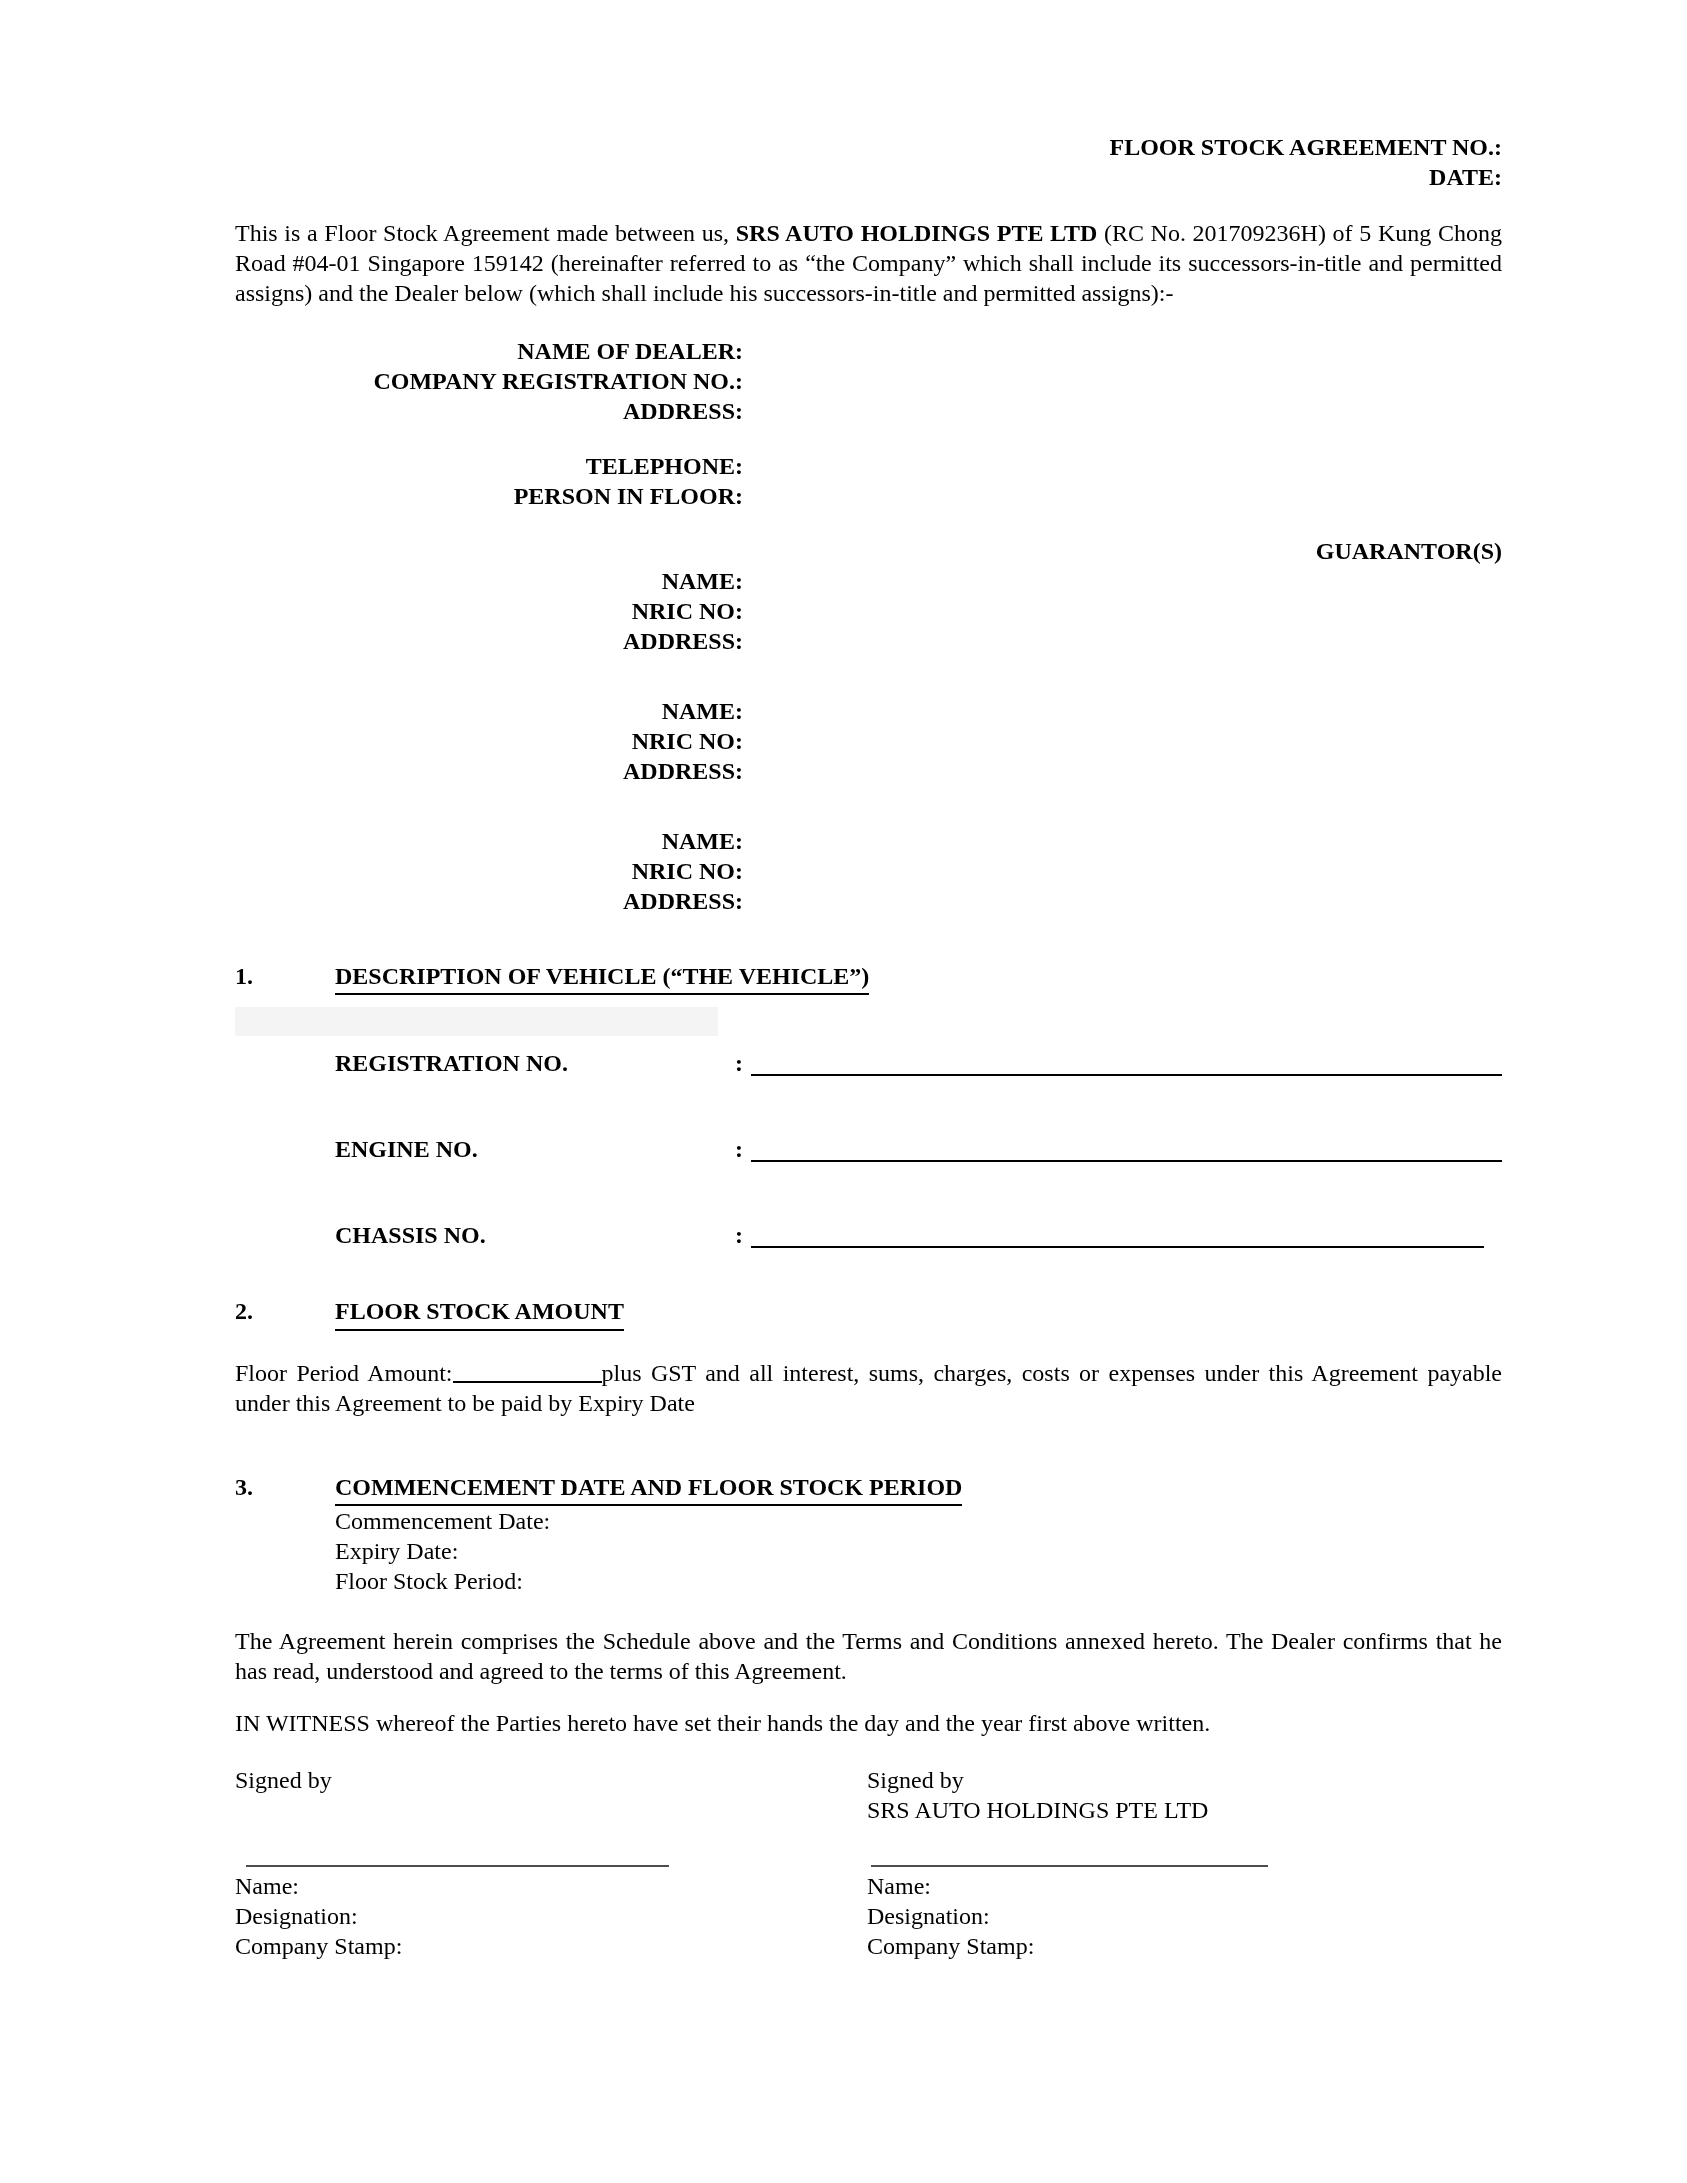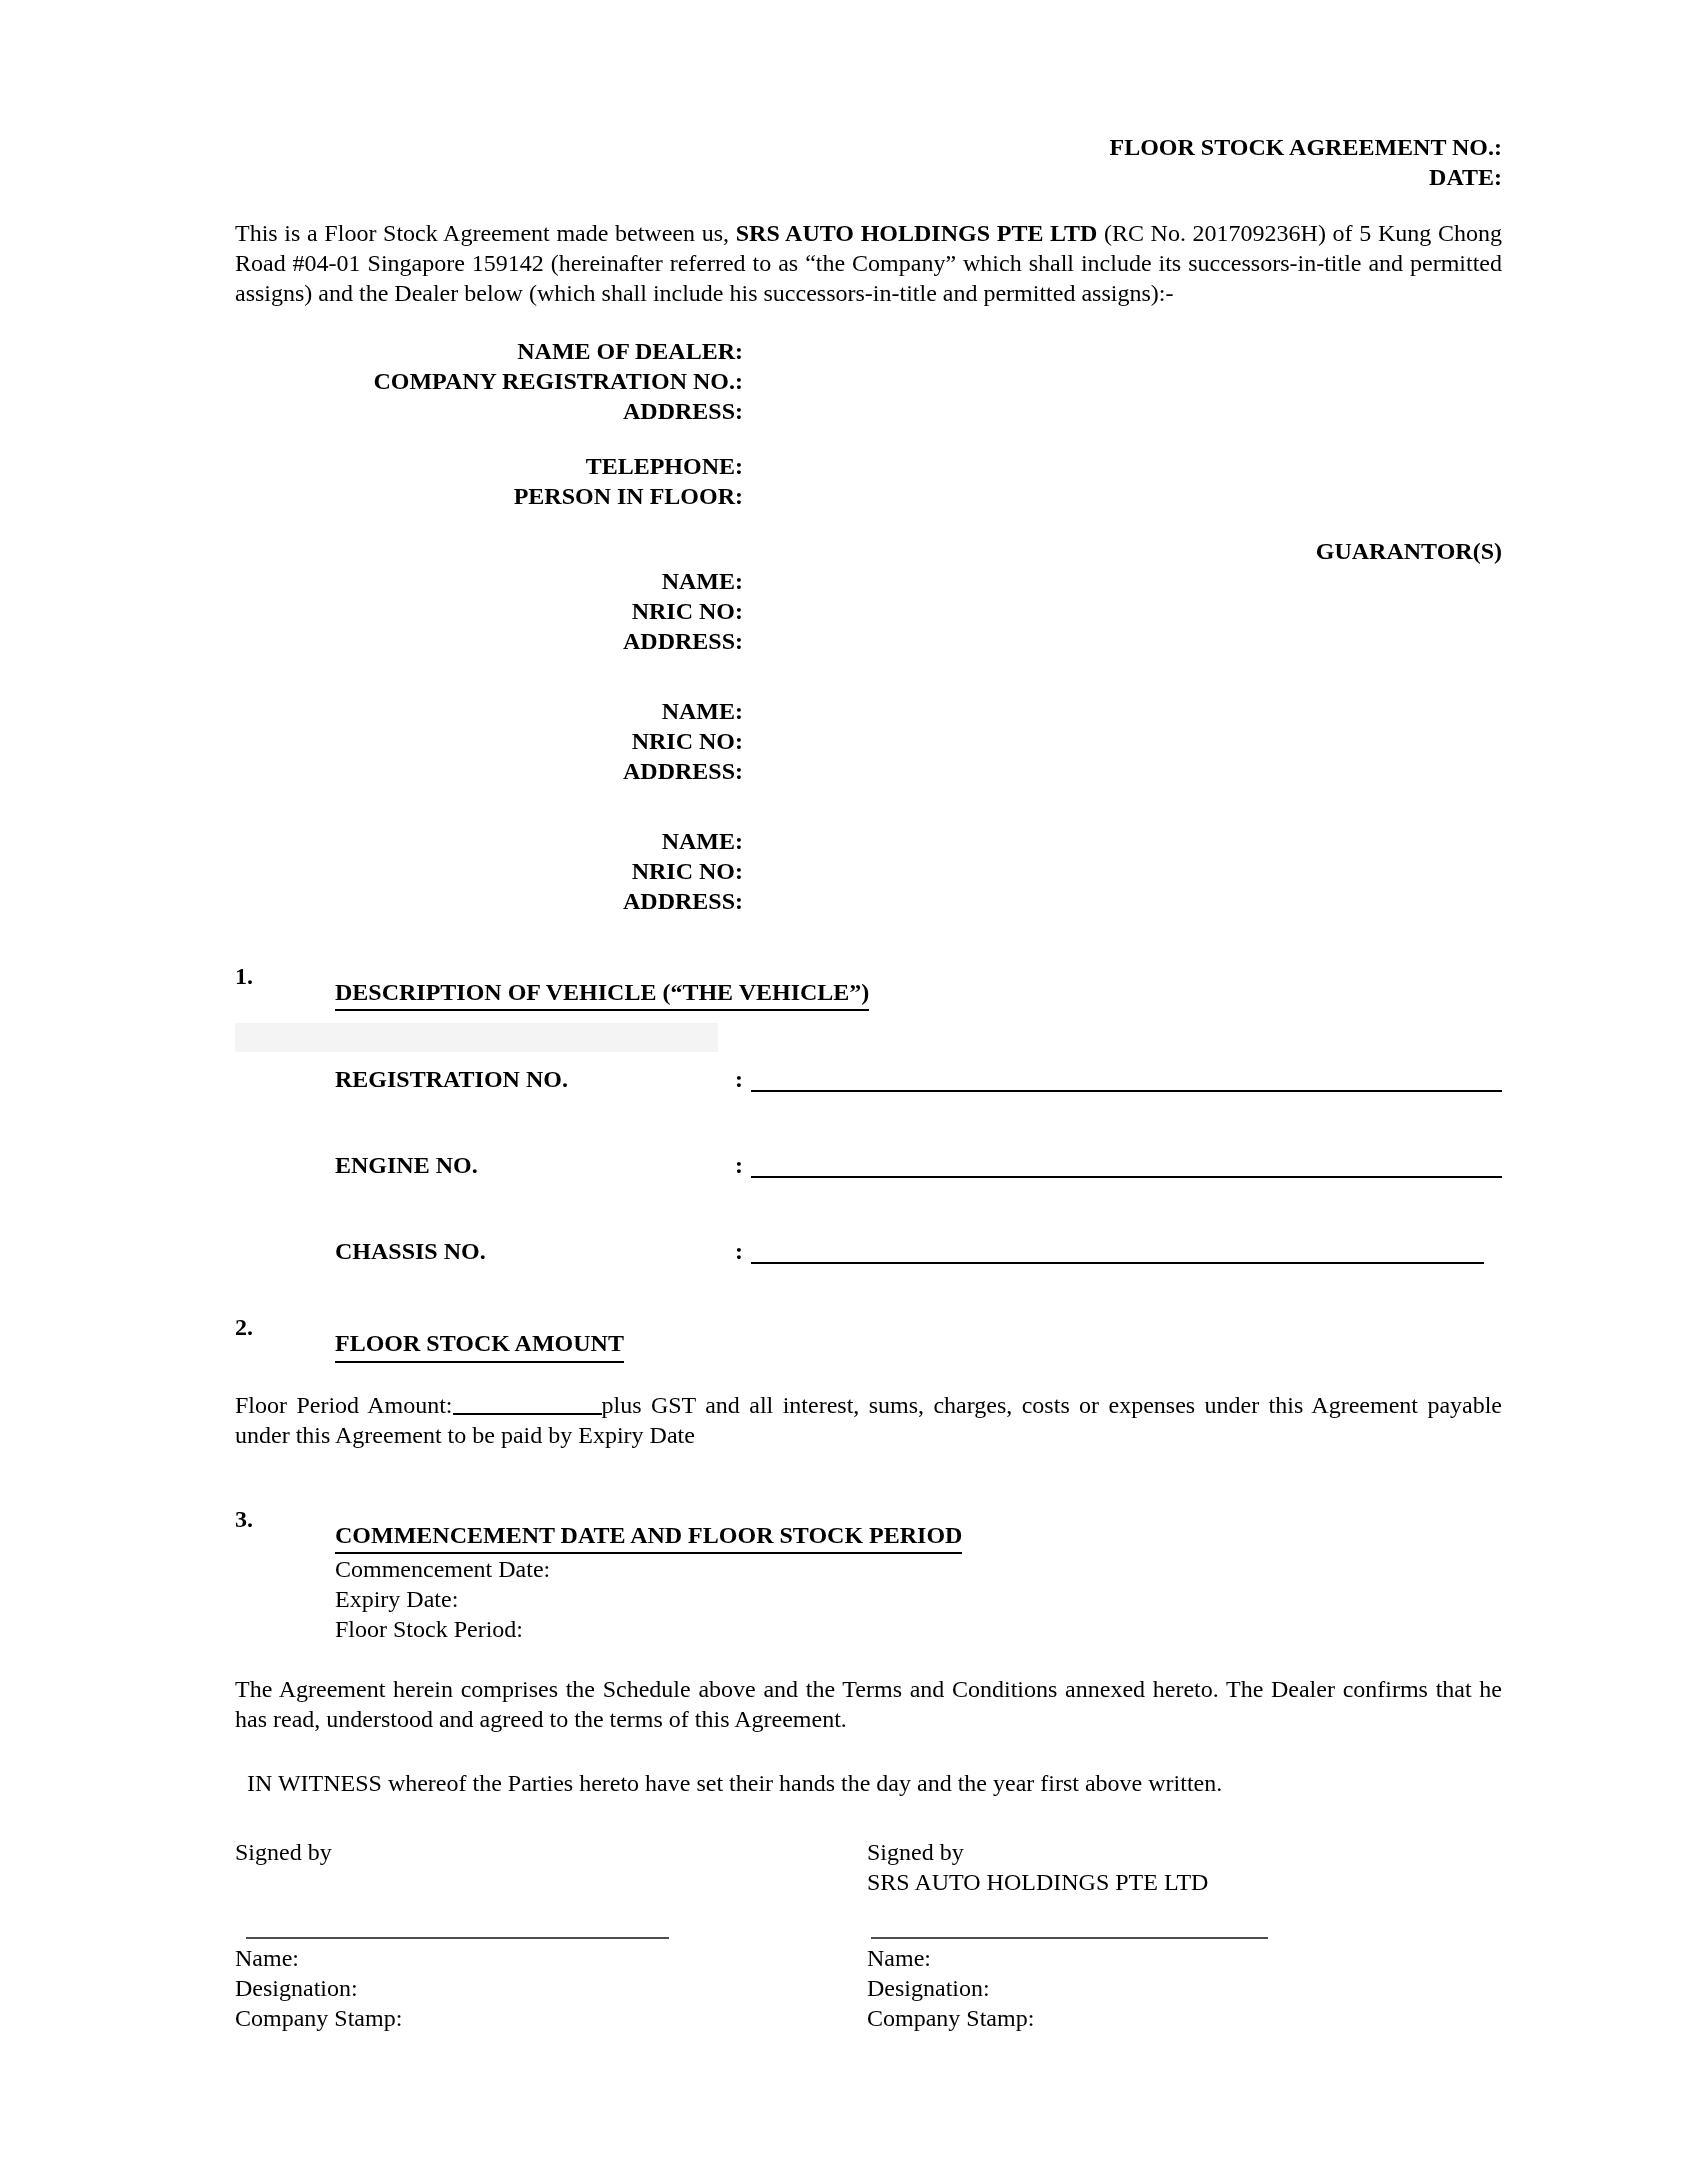--- a/index.html
+++ b/index.html
@@ -16,21 +16,21 @@
   }
   .b{font-weight:bold;text-align:right;}
   .sp{width:100%;}
   .row{display:flex;align-items:flex-start;}
   .lab{width:500px;flex:none;}
   .colon{font-weight:bold;}
   .just{text-align:justify;}
   
   .sec-head{display:flex;}
   .sec-num{width:100px;flex:none;font-weight:bold;}
-  .sec-title{font-weight:bold;border-bottom:2.6px solid #000;padding-bottom:2.6px;margin-top:16px;}
+  .sec-title{font-weight:bold;border-bottom:2.6px solid #000;padding-bottom:2.6px;}
   .ind{margin-left:100px;align-items:center;}
   .fieldlab{width:400px;flex:none;font-weight:bold;}
   .fill{flex:1;height:24px;border-bottom:2.6px solid var(--field-line,#000);margin-left:8px;}
   .fill.short{margin-right:18.5px;}
   .grey-box{width:483px;height:29px;background:var(--redacted,#f4f4f4);}
   .u-head{display:inline-block;font-weight:bold;border-bottom:2.6px solid #000;padding-bottom:2px;}
   .blank-inline{display:inline-block;width:149px;border-bottom:2px solid #000;position:relative;top:2.6px;}
   
   .sig-grid{display:grid;grid-template-columns:632px 1fr;}
   .sline{height:0;border-top:2px solid var(--sig-line,#4d4d4d);}
@@ -185,21 +185,21 @@
   <div class="ind">Commencement Date:</div>
   <div class="ind">Expiry Date:</div>
   <div class="ind">Floor Stock Period:</div>
 
   <div class="sp" style="height:30px"></div>
 
   <p class="just" style="margin:0">The Agreement herein comprises the Schedule above and the Terms and Conditions annexed hereto. The Dealer confirms that he has read, understood and agreed to the terms of this Agreement.</p>
 
   <div class="sp" style="height:22px"></div>
 
-  <p style="margin:12px">IN WITNESS whereof the Parties hereto have set their hands the day and the year first above written.</p>
+  <p style="margin:0">IN WITNESS whereof the Parties hereto have set their hands the day and the year first above written.</p>
 
   <div class="sp" style="height:26.5px"></div>
 
   <div class="sig-grid">
     <div>Signed by</div>
     <div>
       <div>Signed by</div>
       <div>SRS AUTO HOLDINGS PTE LTD</div>
     </div>
   </div>

